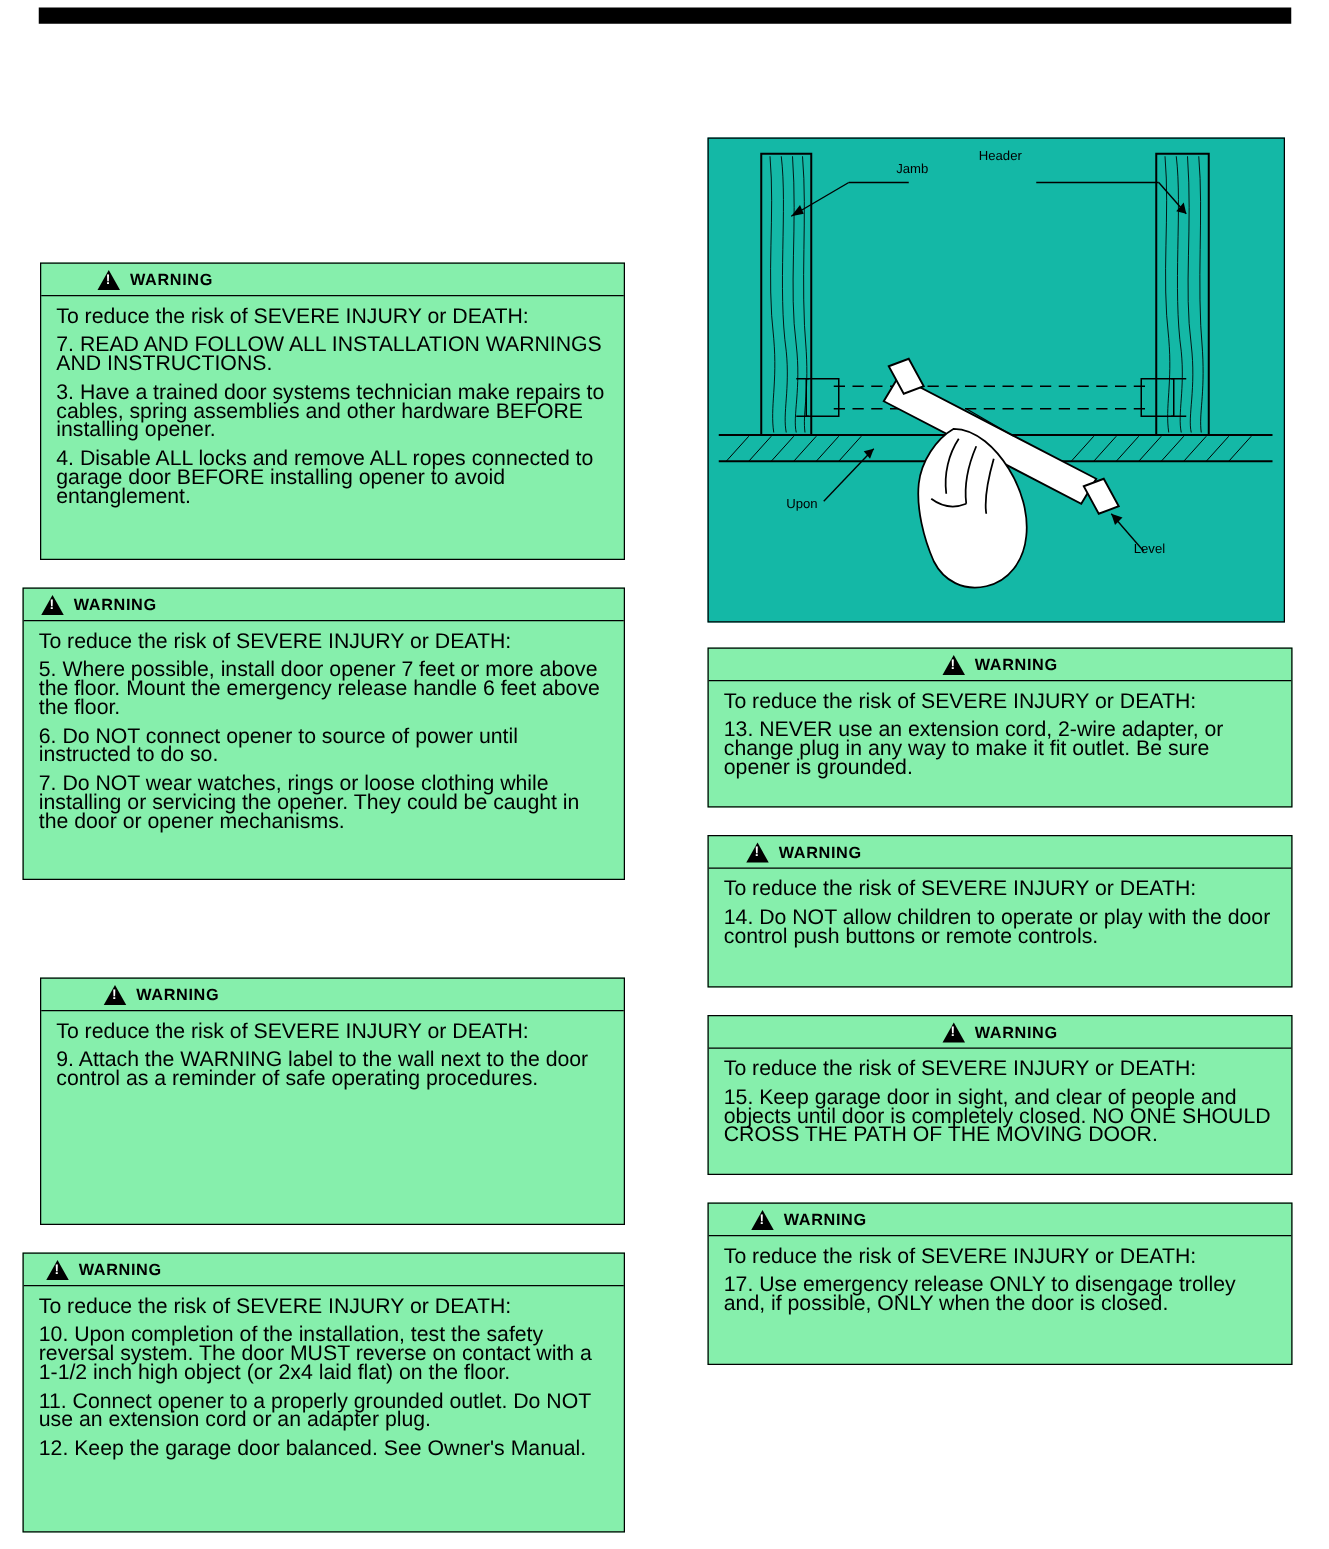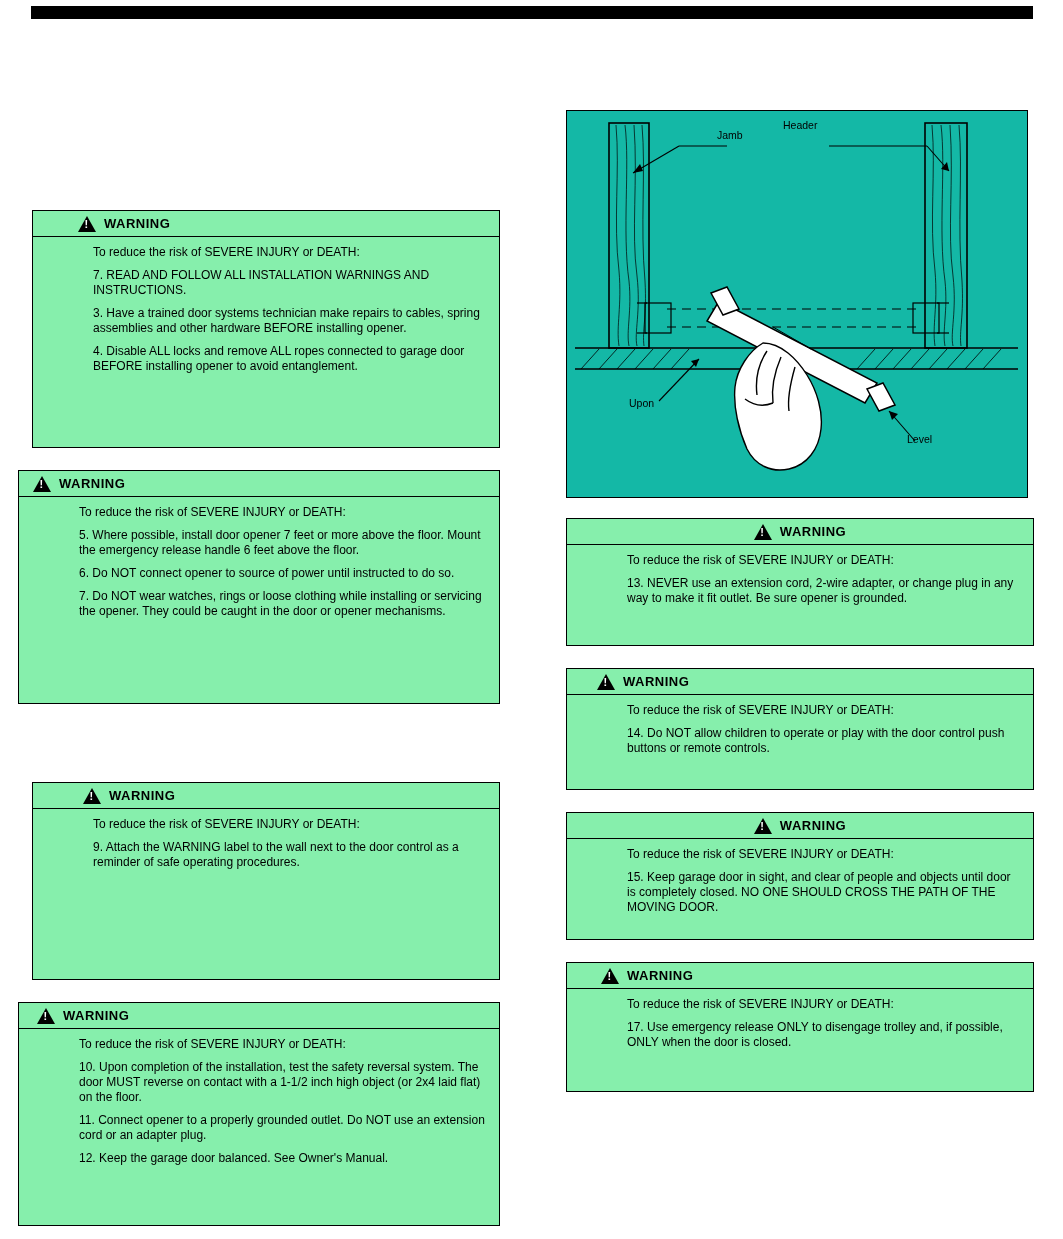--- a/index.html
+++ b/index.html
@@ -87,23 +87,22 @@
     font-family: "Liberation Sans", sans-serif;
   }
   .warn-title {
     font-size: 13px;
     font-weight: bold;
     margin-left: 8px;
     letter-spacing: .5px;
   }
   .warn-body {
     padding: 8px 12px 10px 12px;
-    font-size: 12px;
+    font-size: 17px;
     line-height: 15px;
-    margin-left: 48px;
   }
   .warn-body p {
     margin: 0 0 8px 0;
   }
   .warn-body p:last-child { margin-bottom: 0; }
 
   
   .figure-box {
     position: absolute;
     left: 566px;

